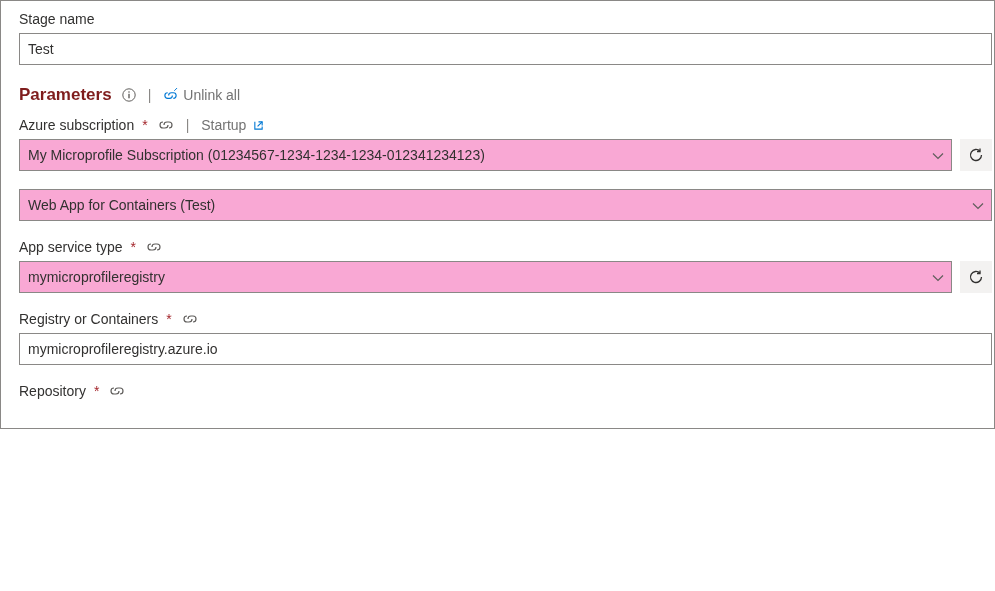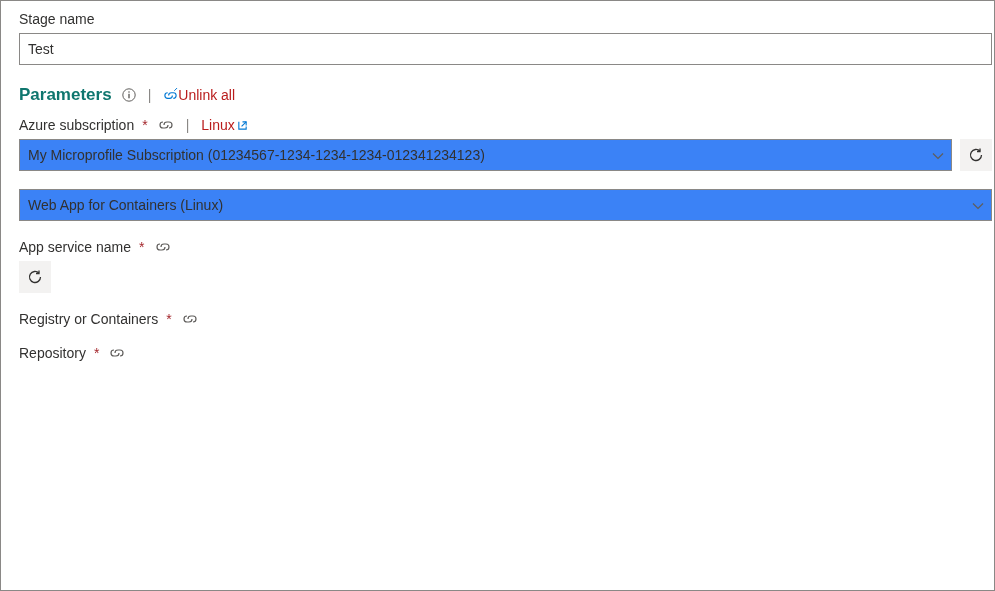--- a/index.html
+++ b/index.html
@@ -8,21 +8,21 @@
       padding: 0;
     }
     body {
       font-family: "Segoe UI", -apple-system, BlinkMacSystemFont, sans-serif;
       font-size: 14px;
       color: #323130;
       background: #ffffff;
     }
     .container {
       width: 995px;
-      height: 591px;
+      height: 429px;
       border: 1px solid #8a8886;
       padding: 10px 2px 18px 18px;
     }
     .field-label {
       font-size: 14px;
       color: #323130;
       display: inline-flex;
       align-items: center;
       gap: 6px;
     }
@@ -46,21 +46,21 @@
       margin-top: 6px;
     }
     .select-input {
       width: 100%;
       height: 32px;
       padding: 0 28px 0 8px;
       border: 1px solid #8a8886;
       font-family: inherit;
       font-size: 14px;
       color: #323130;
-      background: #3b82f6;
+      background: #f9a8d4;
       display: flex;
       align-items: center;
       cursor: pointer;
     }
     .chevron-down {
       position: absolute;
       right: 8px;
       top: 50%;
       transform: translateY(-50%);
       pointer-events: none;
@@ -68,35 +68,36 @@
     .parameters-header {
       display: flex;
       align-items: center;
       gap: 10px;
       margin-top: 20px;
       margin-bottom: 12px;
     }
     .parameters-title {
       font-size: 17px;
       font-weight: 600;
-      color: #0f766e;
+      color: #7f1d1d;
     }
     .info-icon {
       display: inline-flex;
       align-items: center;
     }
     .divider {
       color: #8a8886;
       margin: 0 2px;
     }
     .link {
-      color: #b91c1c;
+      color: #737373;
       cursor: pointer;
       display: inline-flex;
       align-items: center;
+      gap: 5px;
     }
     .label-row {
       display: flex;
       align-items: center;
       gap: 10px;
     }
     .required {
       color: #a4262c;
       margin-left: 2px;
     }
@@ -170,21 +171,21 @@
           <span class="required">*</span>
       </span>
       <span class="link-icon">
         <svg width="16" height="12" viewBox="0 0 16 12" fill="none">
           <path d="M6 6 C6 4, 7 3, 9 3 L11 3 C13 3, 14 4, 14 6 C14 8, 13 9, 11 9" stroke="#605e5c" stroke-width="1.2" fill="none"></path>
           <path d="M10 6 C10 8, 9 9, 7 9 L5 9 C3 9, 2 8, 2 6 C2 4, 3 3, 5 3" stroke="#605e5c" stroke-width="1.2" fill="none"></path>
         </svg>
       </span>
       <span class="divider">|</span>
       <span class="link">
-        <span>Linux</span>
+        <span>Startup</span>
         <svg class="external-icon" width="11" height="11" viewBox="0 0 12 12" fill="none">
           <path d="M2 2 L2 10 L10 10 L10 7" stroke="#0078d4" stroke-width="1.2" fill="none"></path>
           <path d="M6 2 L10 2 L10 6" stroke="#0078d4" stroke-width="1.2" fill="none"></path>
           <line x1="10" y1="2" x2="5" y2="7" stroke="#0078d4" stroke-width="1.2"></line>
         </svg>
       </span>
     </div>
     <div class="select-container">
       <div class="select-wrapper">
         <div class="select-input">
@@ -201,44 +202,54 @@
           <path d="M13.5 8 A5.5 5.5 0 1 1 12 4.2" stroke="#323130" stroke-width="1.3" fill="none"></path>
           <path d="M12 1.5 L12 4.5 L9 4.5" stroke="#323130" stroke-width="1.3" fill="none"></path>
         </svg>
       </div>
     </div>
   </div>
 
   <div class="field-group">
     <div class="select-wrapper">
       <div class="select-input">
-        <span>Web App for Containers (Linux)</span>
+        <span>Web App for Containers (Test)</span>
       </div>
       <span class="chevron-down">
         <svg width="12" height="8" viewBox="0 0 12 8" fill="none">
           <path d="M1 1.5 L6 6.5 L11 1.5" stroke="#605e5c" stroke-width="1.2" fill="none"></path>
         </svg>
       </span>
     </div>
   </div>
 
   <div class="field-group">
     <div class="label-row">
       <span class="field-label">
-        <span>App service name</span>
+        <span>App service type</span>
           <span class="required">*</span>
       </span>
       <span class="link-icon">
         <svg width="16" height="12" viewBox="0 0 16 12" fill="none">
           <path d="M6 6 C6 4, 7 3, 9 3 L11 3 C13 3, 14 4, 14 6 C14 8, 13 9, 11 9" stroke="#605e5c" stroke-width="1.2" fill="none"></path>
           <path d="M10 6 C10 8, 9 9, 7 9 L5 9 C3 9, 2 8, 2 6 C2 4, 3 3, 5 3" stroke="#605e5c" stroke-width="1.2" fill="none"></path>
         </svg>
       </span>
     </div>
     <div class="select-container">
+      <div class="select-wrapper">
+        <div class="select-input">
+          <span>mymicroprofileregistry</span>
+        </div>
+        <span class="chevron-down">
+          <svg width="12" height="8" viewBox="0 0 12 8" fill="none">
+            <path d="M1 1.5 L6 6.5 L11 1.5" stroke="#605e5c" stroke-width="1.2" fill="none"></path>
+          </svg>
+        </span>
+      </div>
       <div class="refresh-btn">
         <svg width="16" height="16" viewBox="0 0 16 16" fill="none">
           <path d="M13.5 8 A5.5 5.5 0 1 1 12 4.2" stroke="#323130" stroke-width="1.3" fill="none"></path>
           <path d="M12 1.5 L12 4.5 L9 4.5" stroke="#323130" stroke-width="1.3" fill="none"></path>
         </svg>
       </div>
     </div>
   </div>
 
   <div class="field-group">
@@ -247,20 +258,21 @@
         <span>Registry or Containers</span>
           <span class="required">*</span>
       </span>
       <span class="link-icon">
         <svg width="16" height="12" viewBox="0 0 16 12" fill="none">
           <path d="M6 6 C6 4, 7 3, 9 3 L11 3 C13 3, 14 4, 14 6 C14 8, 13 9, 11 9" stroke="#605e5c" stroke-width="1.2" fill="none"></path>
           <path d="M10 6 C10 8, 9 9, 7 9 L5 9 C3 9, 2 8, 2 6 C2 4, 3 3, 5 3" stroke="#605e5c" stroke-width="1.2" fill="none"></path>
         </svg>
       </span>
     </div>
+    <input type="text" class="text-input" value="mymicroprofileregistry.azure.io" style="">
   </div>
 
   <div class="field-group">
     <div class="label-row">
       <span class="field-label">
         <span>Repository</span>
           <span class="required">*</span>
       </span>
       <span class="link-icon">
         <svg width="16" height="12" viewBox="0 0 16 12" fill="none">

